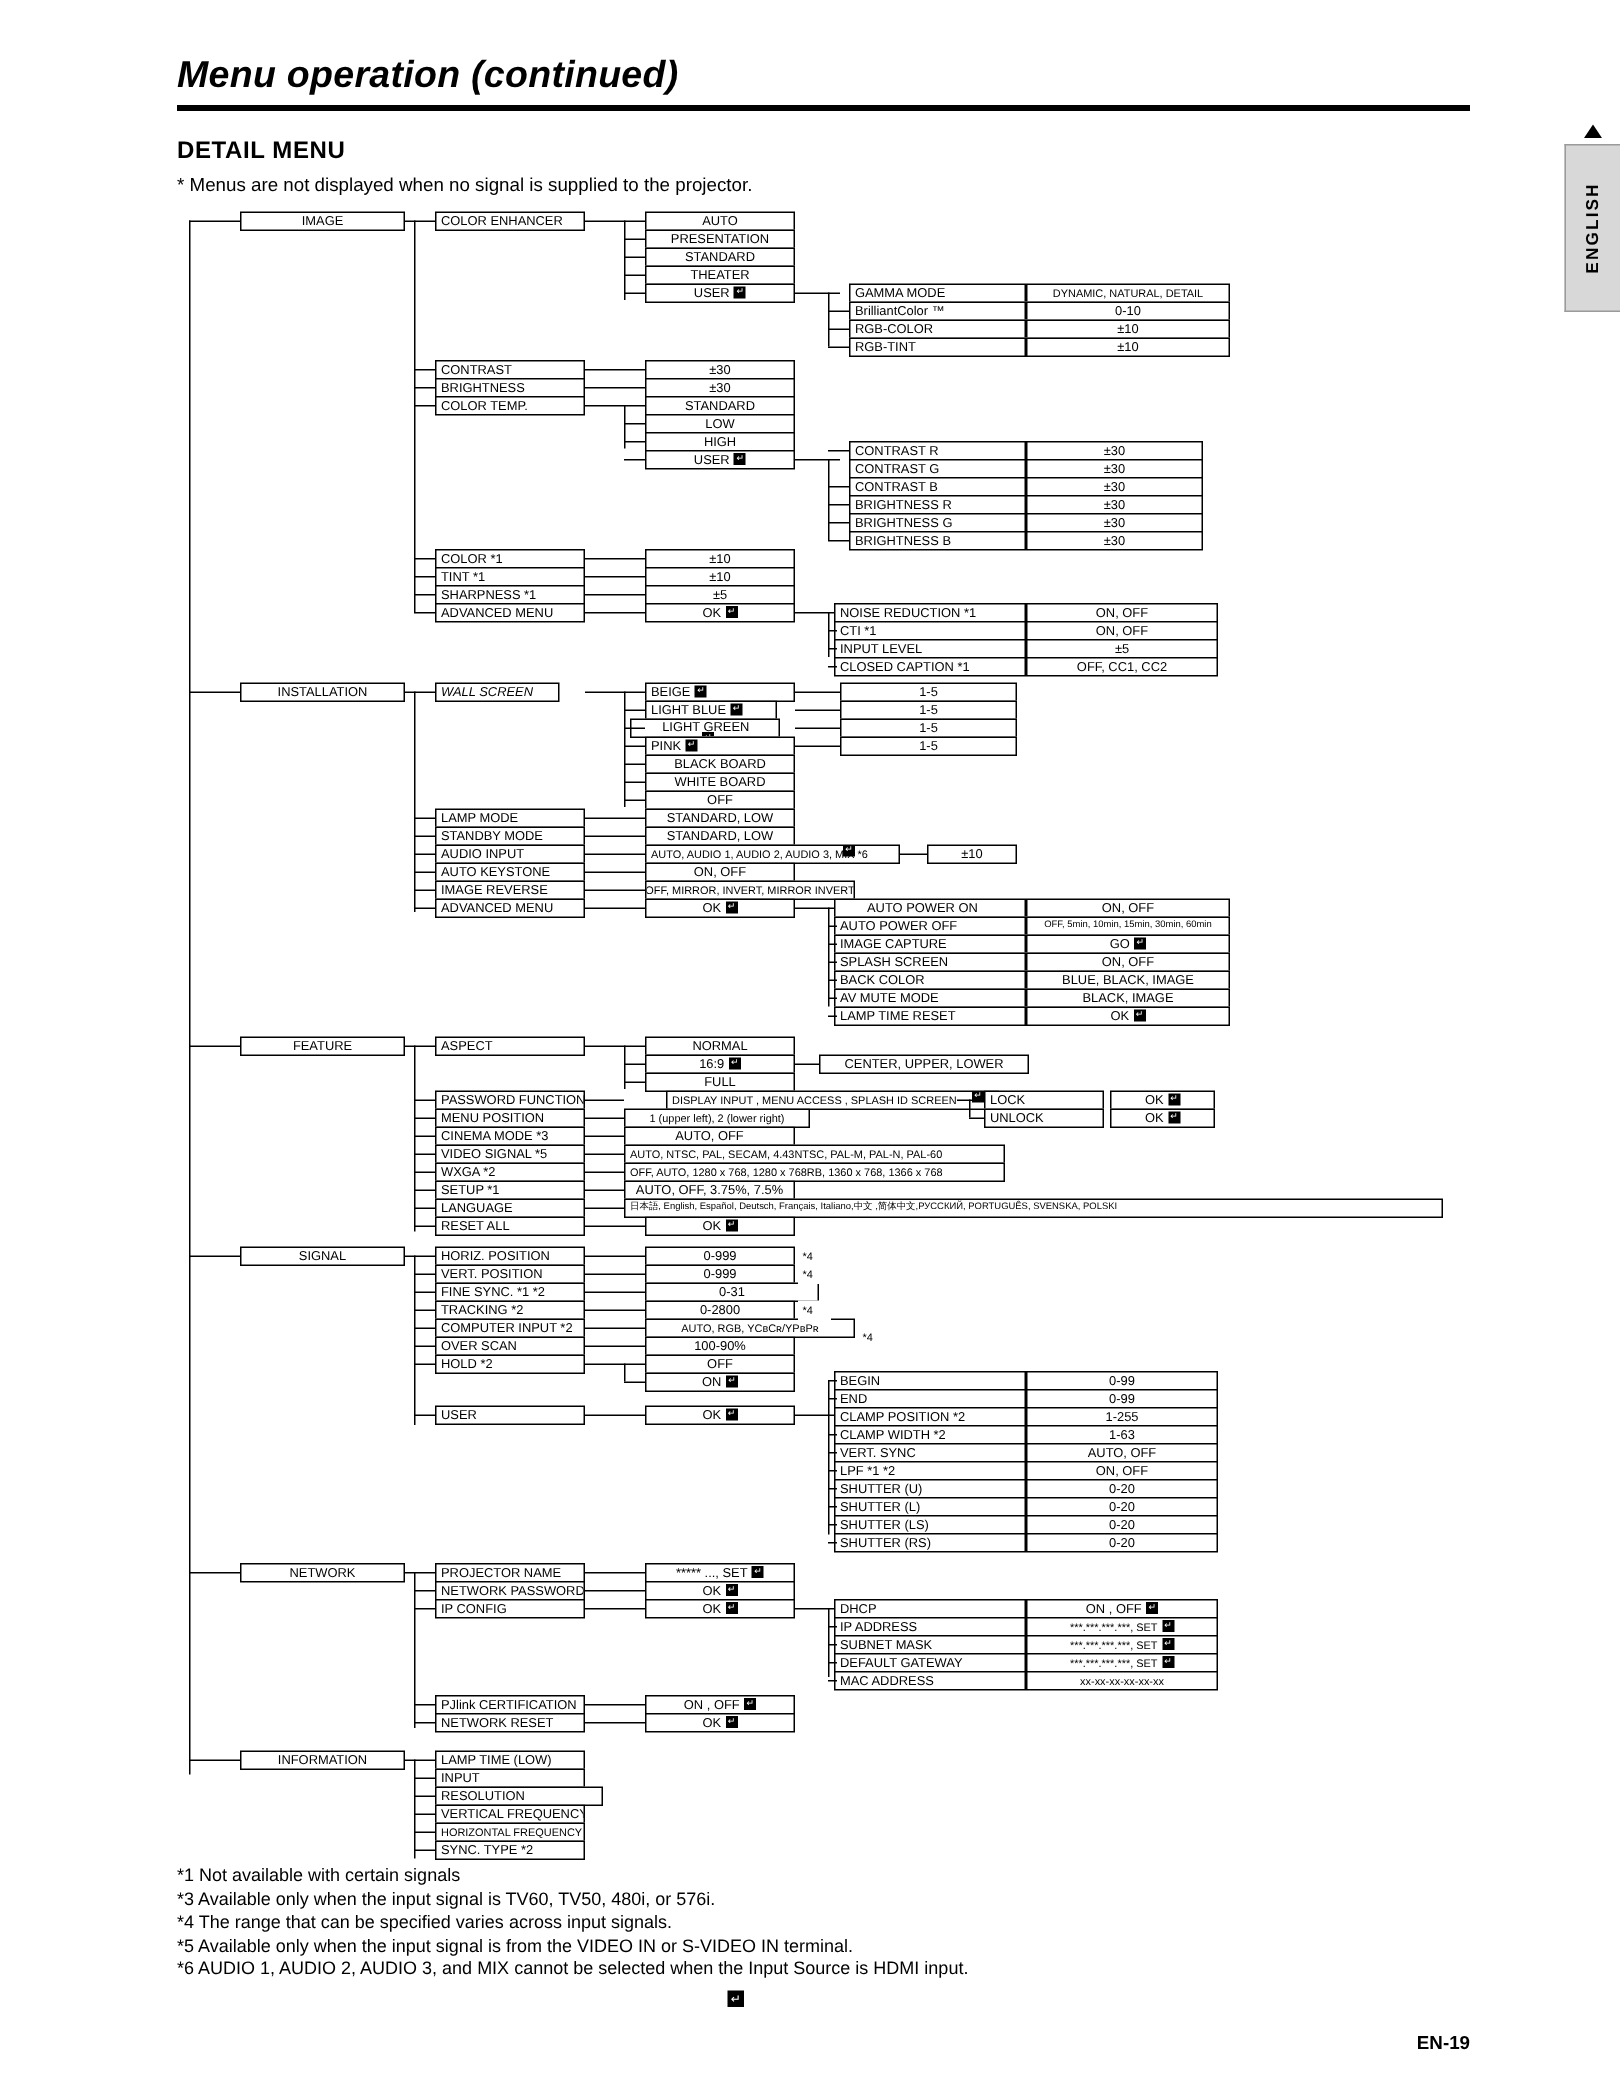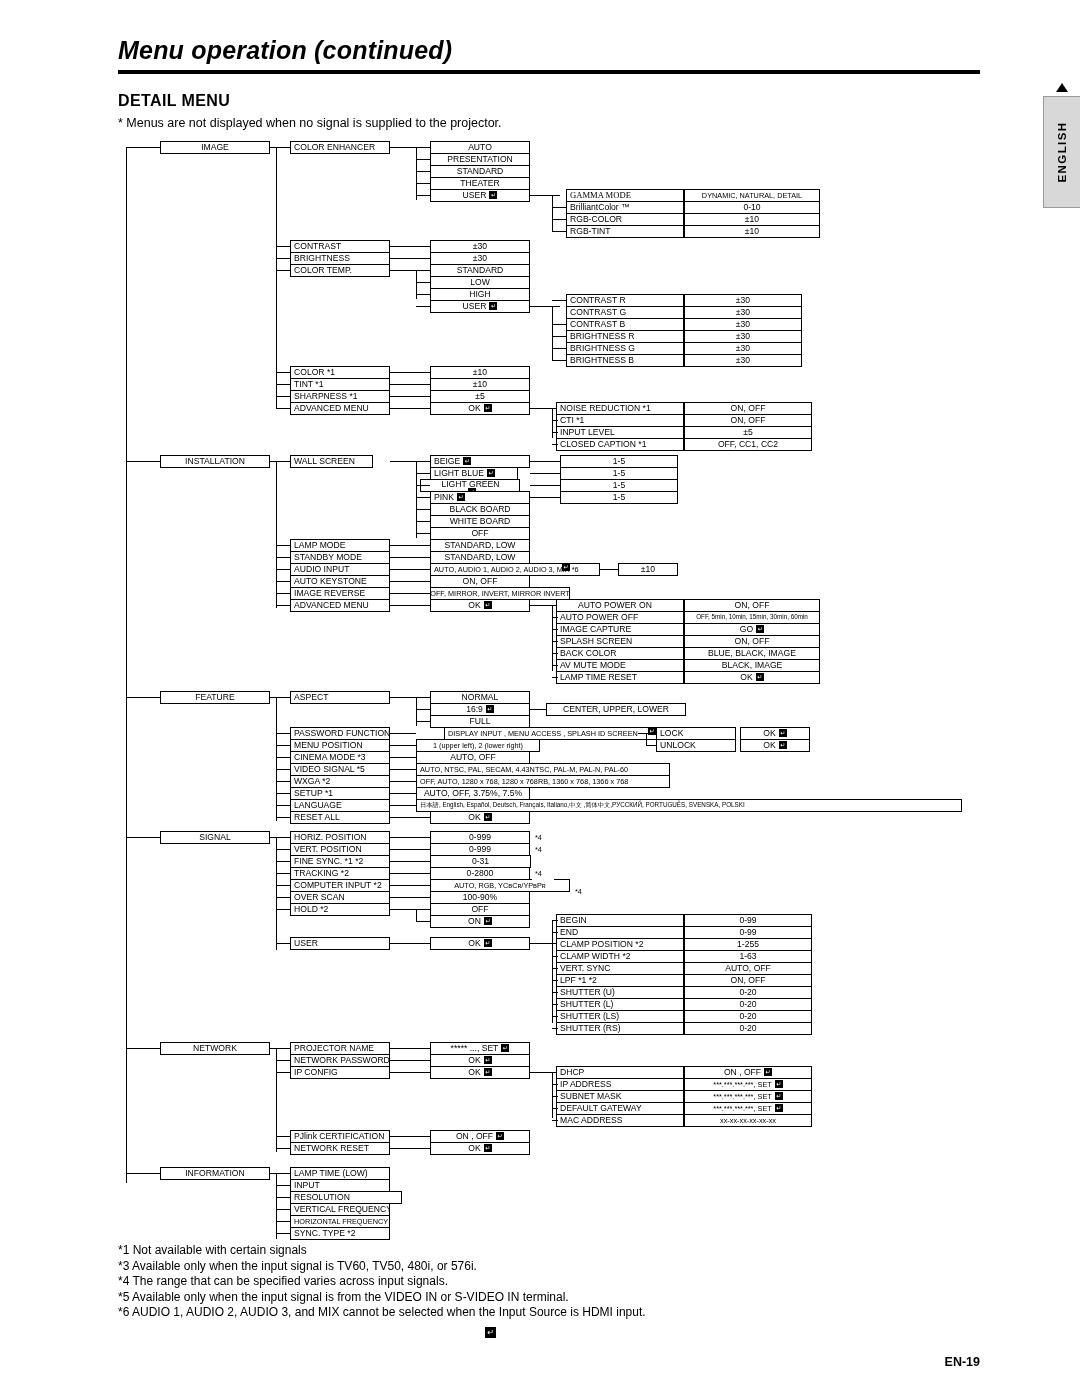--- a/index.html
+++ b/index.html
@@ -104,21 +104,21 @@
       <span>USER</span>
       <span class="ent"></span>
     </div>
   <div class="ln hl" style="left:416px;top:159px;width:14px;"></div>
   <div class="ln hl" style="left:416px;top:171px;width:14px;"></div>
   <div class="ln hl" style="left:416px;top:183px;width:14px;"></div>
   <div class="ln hl" style="left:416px;top:195px;width:14px;"></div>
 
   <div class="ln hl" style="left:530px;top:195px;width:30px;"></div>
   <div class="ln vl" style="left:552px;top:195px;height:36px;"></div>
-  <div class="box" style="left:566px;top:189px;width:118px;font-family:Liberation Serif, serif;">GAMMA MODE</div>
+  <div class="box" style="left:566px;top:189px;width:118px;">GAMMA MODE</div>
   <div class="box" style="left:566px;top:201px;width:118px;">BrilliantColor ™</div>
   <div class="box" style="left:566px;top:213px;width:118px;">RGB-COLOR</div>
   <div class="box" style="left:566px;top:225px;width:118px;">RGB-TINT</div>
   <div class="ln hl" style="left:552px;top:207px;width:14px;"></div>
   <div class="ln hl" style="left:552px;top:219px;width:14px;"></div>
   <div class="ln hl" style="left:552px;top:231px;width:14px;"></div>
   <div class="box tiny center" style="left:684px;top:189px;width:136px;">DYNAMIC, NATURAL, DETAIL</div>
   <div class="box center" style="left:684px;top:201px;width:136px;">0-10</div>
   <div class="box center" style="left:684px;top:213px;width:136px;">±10</div>
   <div class="box center" style="left:684px;top:225px;width:136px;">±10</div>
@@ -185,21 +185,21 @@
   <div class="box center" style="left:684px;top:402px;width:128px;">ON, OFF</div>
   <div class="box center" style="left:684px;top:414px;width:128px;">ON, OFF</div>
   <div class="box center" style="left:684px;top:426px;width:128px;">±5</div>
   <div class="box center" style="left:684px;top:438px;width:128px;">OFF, CC1, CC2</div>
 
   <div class="box center" style="left:160px;top:455px;width:110px;">INSTALLATION</div>
   <div class="ln hl" style="left:126px;top:461px;width:34px;"></div>
   <div class="ln vl" style="left:276px;top:461px;height:147px;"></div>
   <div class="ln hl" style="left:270px;top:461px;width:20px;"></div>
 
-  <div class="box" style="left:290px;top:455px;width:83px;">WALL SCREEN</div>
+  <div class="box" style="left:290px;top:455px;width:83px;font-style:italic;">WALL SCREEN</div>
   <div class="box" style="left:290px;top:539px;width:100px;">LAMP MODE</div>
   <div class="box" style="left:290px;top:551px;width:100px;">STANDBY MODE</div>
   <div class="box" style="left:290px;top:563px;width:100px;">AUDIO INPUT</div>
   <div class="box" style="left:290px;top:575px;width:100px;">AUTO KEYSTONE</div>
   <div class="box" style="left:290px;top:587px;width:100px;">IMAGE REVERSE</div>
   <div class="box" style="left:290px;top:599px;width:100px;">ADVANCED MENU</div>
   <div class="ln hl" style="left:276px;top:545px;width:14px;"></div>
   <div class="ln hl" style="left:276px;top:557px;width:14px;"></div>
   <div class="ln hl" style="left:276px;top:569px;width:14px;"></div>
   <div class="ln hl" style="left:276px;top:581px;width:14px;"></div>
@@ -382,21 +382,21 @@
   <div class="ln hl" style="left:276px;top:849px;width:14px;"></div>
   <div class="ln hl" style="left:276px;top:861px;width:14px;"></div>
   <div class="ln hl" style="left:276px;top:873px;width:14px;"></div>
   <div class="ln hl" style="left:276px;top:885px;width:14px;"></div>
   <div class="ln hl" style="left:276px;top:897px;width:14px;"></div>
   <div class="ln hl" style="left:276px;top:909px;width:14px;"></div>
   <div class="ln hl" style="left:276px;top:943px;width:14px;"></div>
 
   <div class="box center" style="left:430px;top:831px;width:100px;">0-999</div>
   <div class="box center" style="left:430px;top:843px;width:100px;">0-999</div>
-  <div class="box center" style="left:430px;top:855px;width:101px;">0-31</div>
+  <div class="box center" style="left:430px;top:855px;width:116px;">0-31</div>
   <div class="box center" style="left:430px;top:867px;width:100px;">0-2800</div>
   <div class="box tiny center" style="left:430px;top:879px;width:140px;">AUTO, RGB, YCʙCʀ/YPʙPʀ</div>
   <div class="box center" style="left:430px;top:891px;width:100px;">100-90%</div>
   <div class="box center" style="left:430px;top:903px;width:100px;">OFF</div>
   <div class="box center" style="left:430px;top:915px;width:100px;">
       <span>ON</span>
       <span class="ent"></span>
     </div>
   <div class="box center" style="left:430px;top:937px;width:100px;">
       <span>OK</span>

